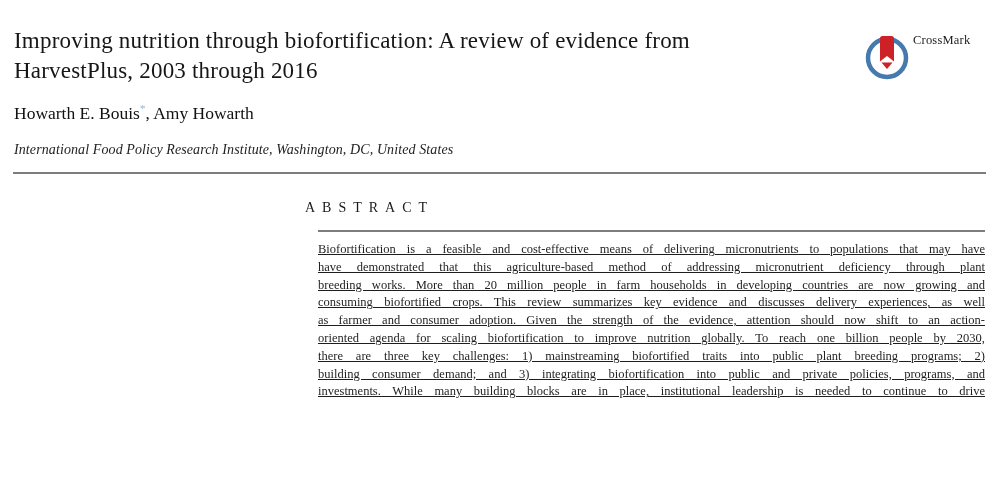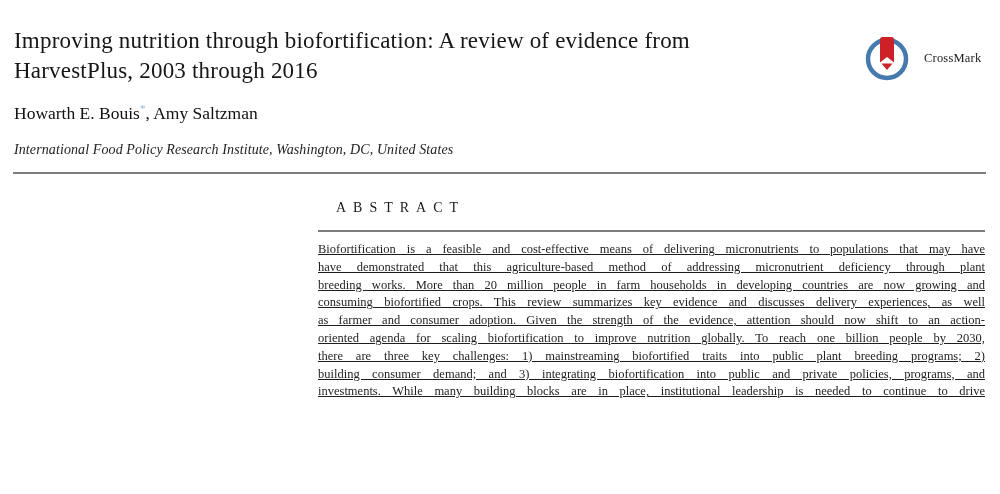--- a/index.html
+++ b/index.html
@@ -11,39 +11,39 @@
     color:#1b1b1b;
     overflow:hidden;
   }
   .title{
     position:absolute;left:14px;top:26px;width:840px;
     font-size:23px;line-height:30px;color:#161616;
     letter-spacing:.2px;
   }
   .crossmark{
     position:absolute;left:864px;top:33px;width:122px;height:50px;
-    display:flex;align-items:center;gap:14px;cursor:pointer;
+    display:flex;gap:3px;cursor:pointer;
   }
   .crossmark-label{font-size:12.5px;color:#1c1c1c;letter-spacing:.2px;}
   .authors{
     position:absolute;left:14px;top:103px;
     font-size:17.5px;color:#111;
   }
   .authors sup{
     font-size:11px;color:#8ab5d8;vertical-align:super;line-height:0;
   }
   .affiliation{
     position:absolute;left:14px;top:142px;
     font-style:italic;font-size:14px;color:#222;letter-spacing:.1px;
   }
   .rule{position:absolute;background:#7d7d7d;height:2px;}
   .rule-top{left:13px;width:973px;top:172px;}
   .rule-bottom{left:13px;width:973px;top:446px;}
   .abstract-heading{
-    position:absolute;left:336px;top:200px;
+    position:absolute;left:305px;top:200px;
     font-size:14px;letter-spacing:7px;color:#1a1a1a;
   }
   .rule-abstract{left:318px;width:667px;top:230px;height:1.6px;}
   .abstract-text{
     position:absolute;left:318px;top:241px;width:667px;
     font-size:12.5px;line-height:17.8px;color:#1e1e1e;text-decoration:underline;
   }
   .abs-line{text-align:justify;text-align-last:justify;white-space:normal;}
   .abs-line:last-child{text-align-last:left;}
 </style>
@@ -60,21 +60,21 @@
   <div class="crossmark">
     <svg width="46" height="48" viewBox="0 0 46 48">
       <circle cx="23" cy="25" r="19" fill="#ffffff" stroke="#4679ad" stroke-width="4.5"></circle>
       <path d="M16 5.5 Q16 3 18.5 3 L27.5 3 Q30 3 30 5.5 L30 28.5 L23 23 L16 28.5 Z" fill="#cc2127"></path>
       <polygon points="17.5,29.5 28.5,29.5 23,36" fill="#cc2127"></polygon>
     </svg>
     <span class="crossmark-label">CrossMark</span>
   </div>
 
   <div class="authors">
-    <span>Howarth E. Bouis</span><sup>*</sup><span>, Amy Saltzman</span>
+    <span>Howarth E. Bouis</span><sup>*</sup><span>, Amy Howarth</span>
   </div>
 
   <div class="affiliation">International Food Policy Research Institute, Washington, DC, United States</div>
 
   <div class="rule rule-top"></div>
 
   <div class="abstract-heading">ABSTRACT</div>
 
   <div class="rule rule-abstract"></div>
 

